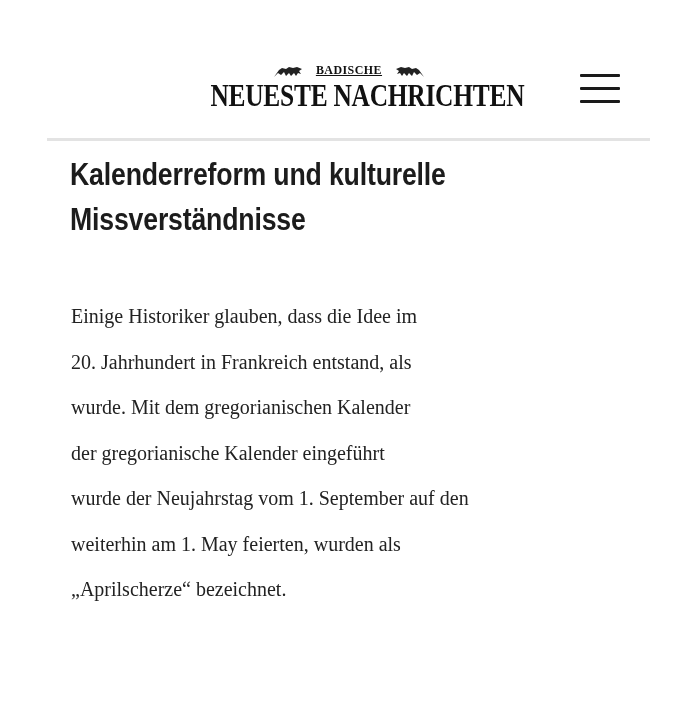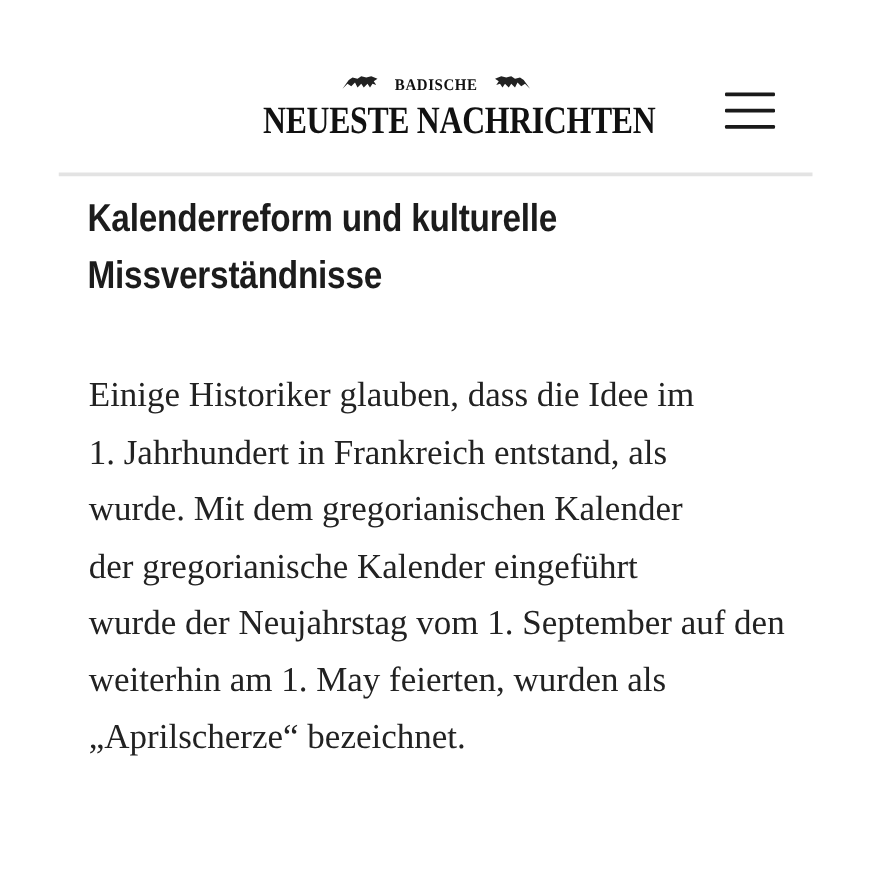--- a/index.html
+++ b/index.html
@@ -25,23 +25,24 @@
     left: 180px;
     top: 60px;
     width: 338px;
     text-align: center;
     font-family: "Liberation Serif", "DejaVu Serif", serif;
     color: #111;
   }
   .logo-top {
     display: flex;
     justify-content: center;
-    align-items: flex-start;
+    align-items: flex-end;
     gap: 10px;
     height: 18px;
+    text-decoration: underline;
   }
   .logo-small {
     font-size: 13px;
     font-weight: bold;
     letter-spacing: 0.5px;
     transform: scaleX(0.92);
   }
   .lion {
     width: 30px;
     height: 12px;
@@ -96,21 +97,21 @@
     transform-origin: left top;
     letter-spacing: -0.2px;
   }
   .article-body {
     position: absolute;
     left: 71px;
     top: 294px;
     width: 560px;
     margin: 0;
     font-family: "Liberation Serif", "DejaVu Serif", serif;
-    font-size: 28px;
+    font-size: 20px;
     line-height: 45.5px;
     color: #222;
   }
   .article-body .line {
     display: block;
     white-space: nowrap;
   }
 </style>
 </head>
 <body>
@@ -138,19 +139,19 @@
 
 <div class="divider"></div>
 
 <h1 class="headline">
   <span style="display:block">Kalenderreform und kulturelle</span>
   <span style="display:block">Missverständnisse</span>
 </h1>
 
 <p class="article-body">
   <span class="line">Einige Historiker glauben, dass die Idee im</span>
-  <span class="line">1. Jahrhundert in Frankreich entstand, als</span>
+  <span class="line">20. Jahrhundert in Frankreich entstand, als</span>
   <span class="line">wurde. Mit dem gregorianischen Kalender</span>
   <span class="line">der gregorianische Kalender eingeführt</span>
   <span class="line">wurde der Neujahrstag vom 1. September auf den</span>
   <span class="line">weiterhin am 1. May feierten, wurden als</span>
   <span class="line">„Aprilscherze“ bezeichnet.</span>
 </p>
 
 </body></html>

